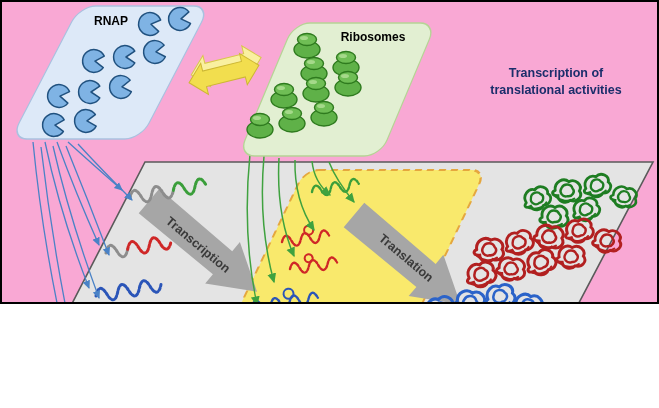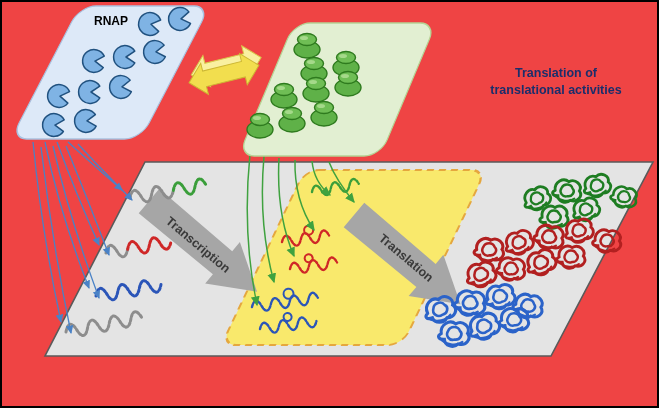--- a/index.html
+++ b/index.html
@@ -1,18 +1,18 @@
 <!DOCTYPE html>
 <html><head>
 <meta charset="utf-8">
 <style>
   html,body{margin:0;padding:0;background:#ffffff;}
   .figure{
-    position:relative;width:659px;height:408px;box-sizing:border-box;
-    border:2px solid #000;background:#ef4444;overflow:hidden;
+    position:relative;width:659px;height:304px;box-sizing:border-box;
+    border:2px solid #000;background:#f9a8d4;overflow:hidden;
     font-family:"Liberation Sans",sans-serif;
   }
   .figure svg{position:absolute;left:0;top:0;}
   .t{position:absolute;font-weight:bold;color:#000;text-align:center;}
   .t-rnap{left:80px;top:12px;width:58px;font-size:12px;}
   .t-ribo{left:326px;top:28px;width:90px;font-size:12px;}
   .t-coord{left:452px;top:63px;width:204px;font-size:12.5px;line-height:17px;color:#1b2e6b;}
   .t-transcription{left:122px;top:236px;width:148px;font-size:12.5px;color:#3a3a3a;transform:rotate(40deg);}
   .t-translation{left:344px;top:249px;width:120px;font-size:12.5px;color:#3a3a3a;transform:rotate(40deg);}
   .t-caption{left:100px;top:366px;width:312px;font-size:13.5px;line-height:17px;}
@@ -182,23 +182,24 @@
     <use href="#ribosome" transform="translate(282,94)"></use>
     <use href="#ribosome" transform="translate(314,88)"></use>
     <use href="#ribosome" transform="translate(346,82)"></use>
     <use href="#ribosome" transform="translate(258,124)"></use>
     <use href="#ribosome" transform="translate(290,118)"></use>
     <use href="#ribosome" transform="translate(322,112)"></use>
   </g>
 </svg>
 
   <div class="t t-rnap">RNAP</div>
+  <div class="t t-ribo">Ribosomes</div>
 
   <div class="t t-coord">
-    <div>Translation of</div>
+    <div>Transcription of</div>
     <div>translational activities</div>
   </div>
 
   <div class="t t-transcription">Transcription</div>
   <div class="t t-translation">Translation</div>
 
 
 </div>
 
 </body></html>

